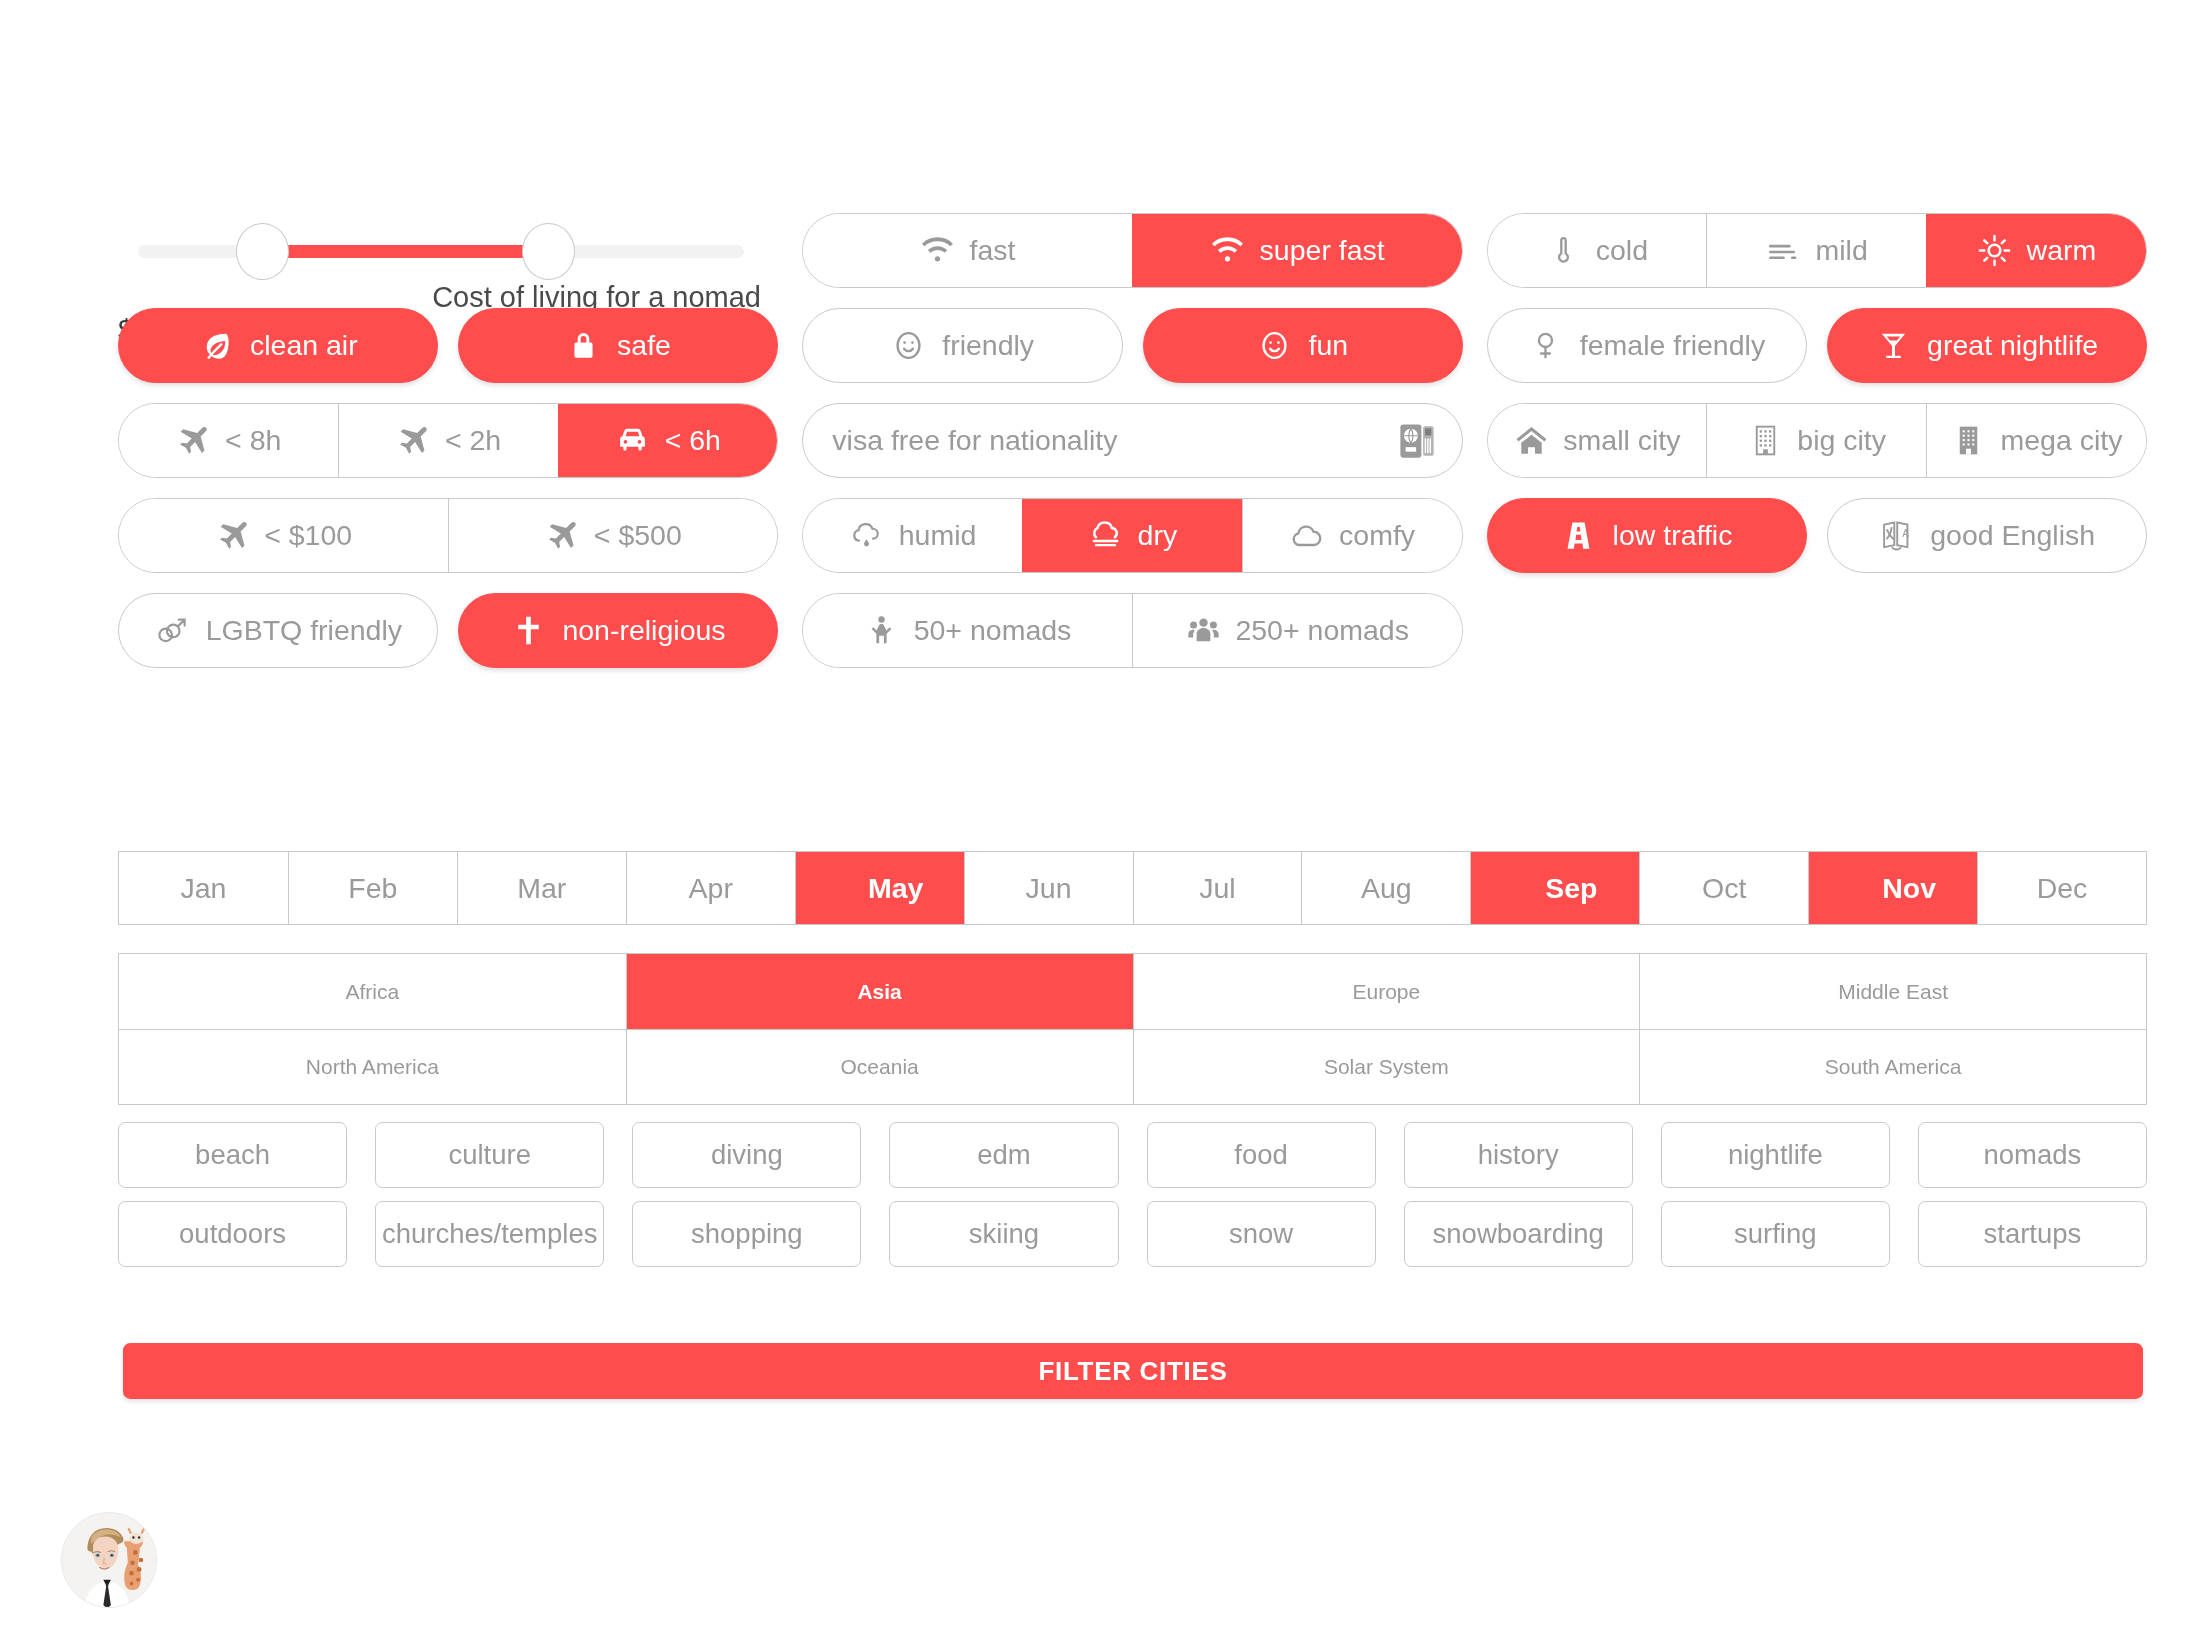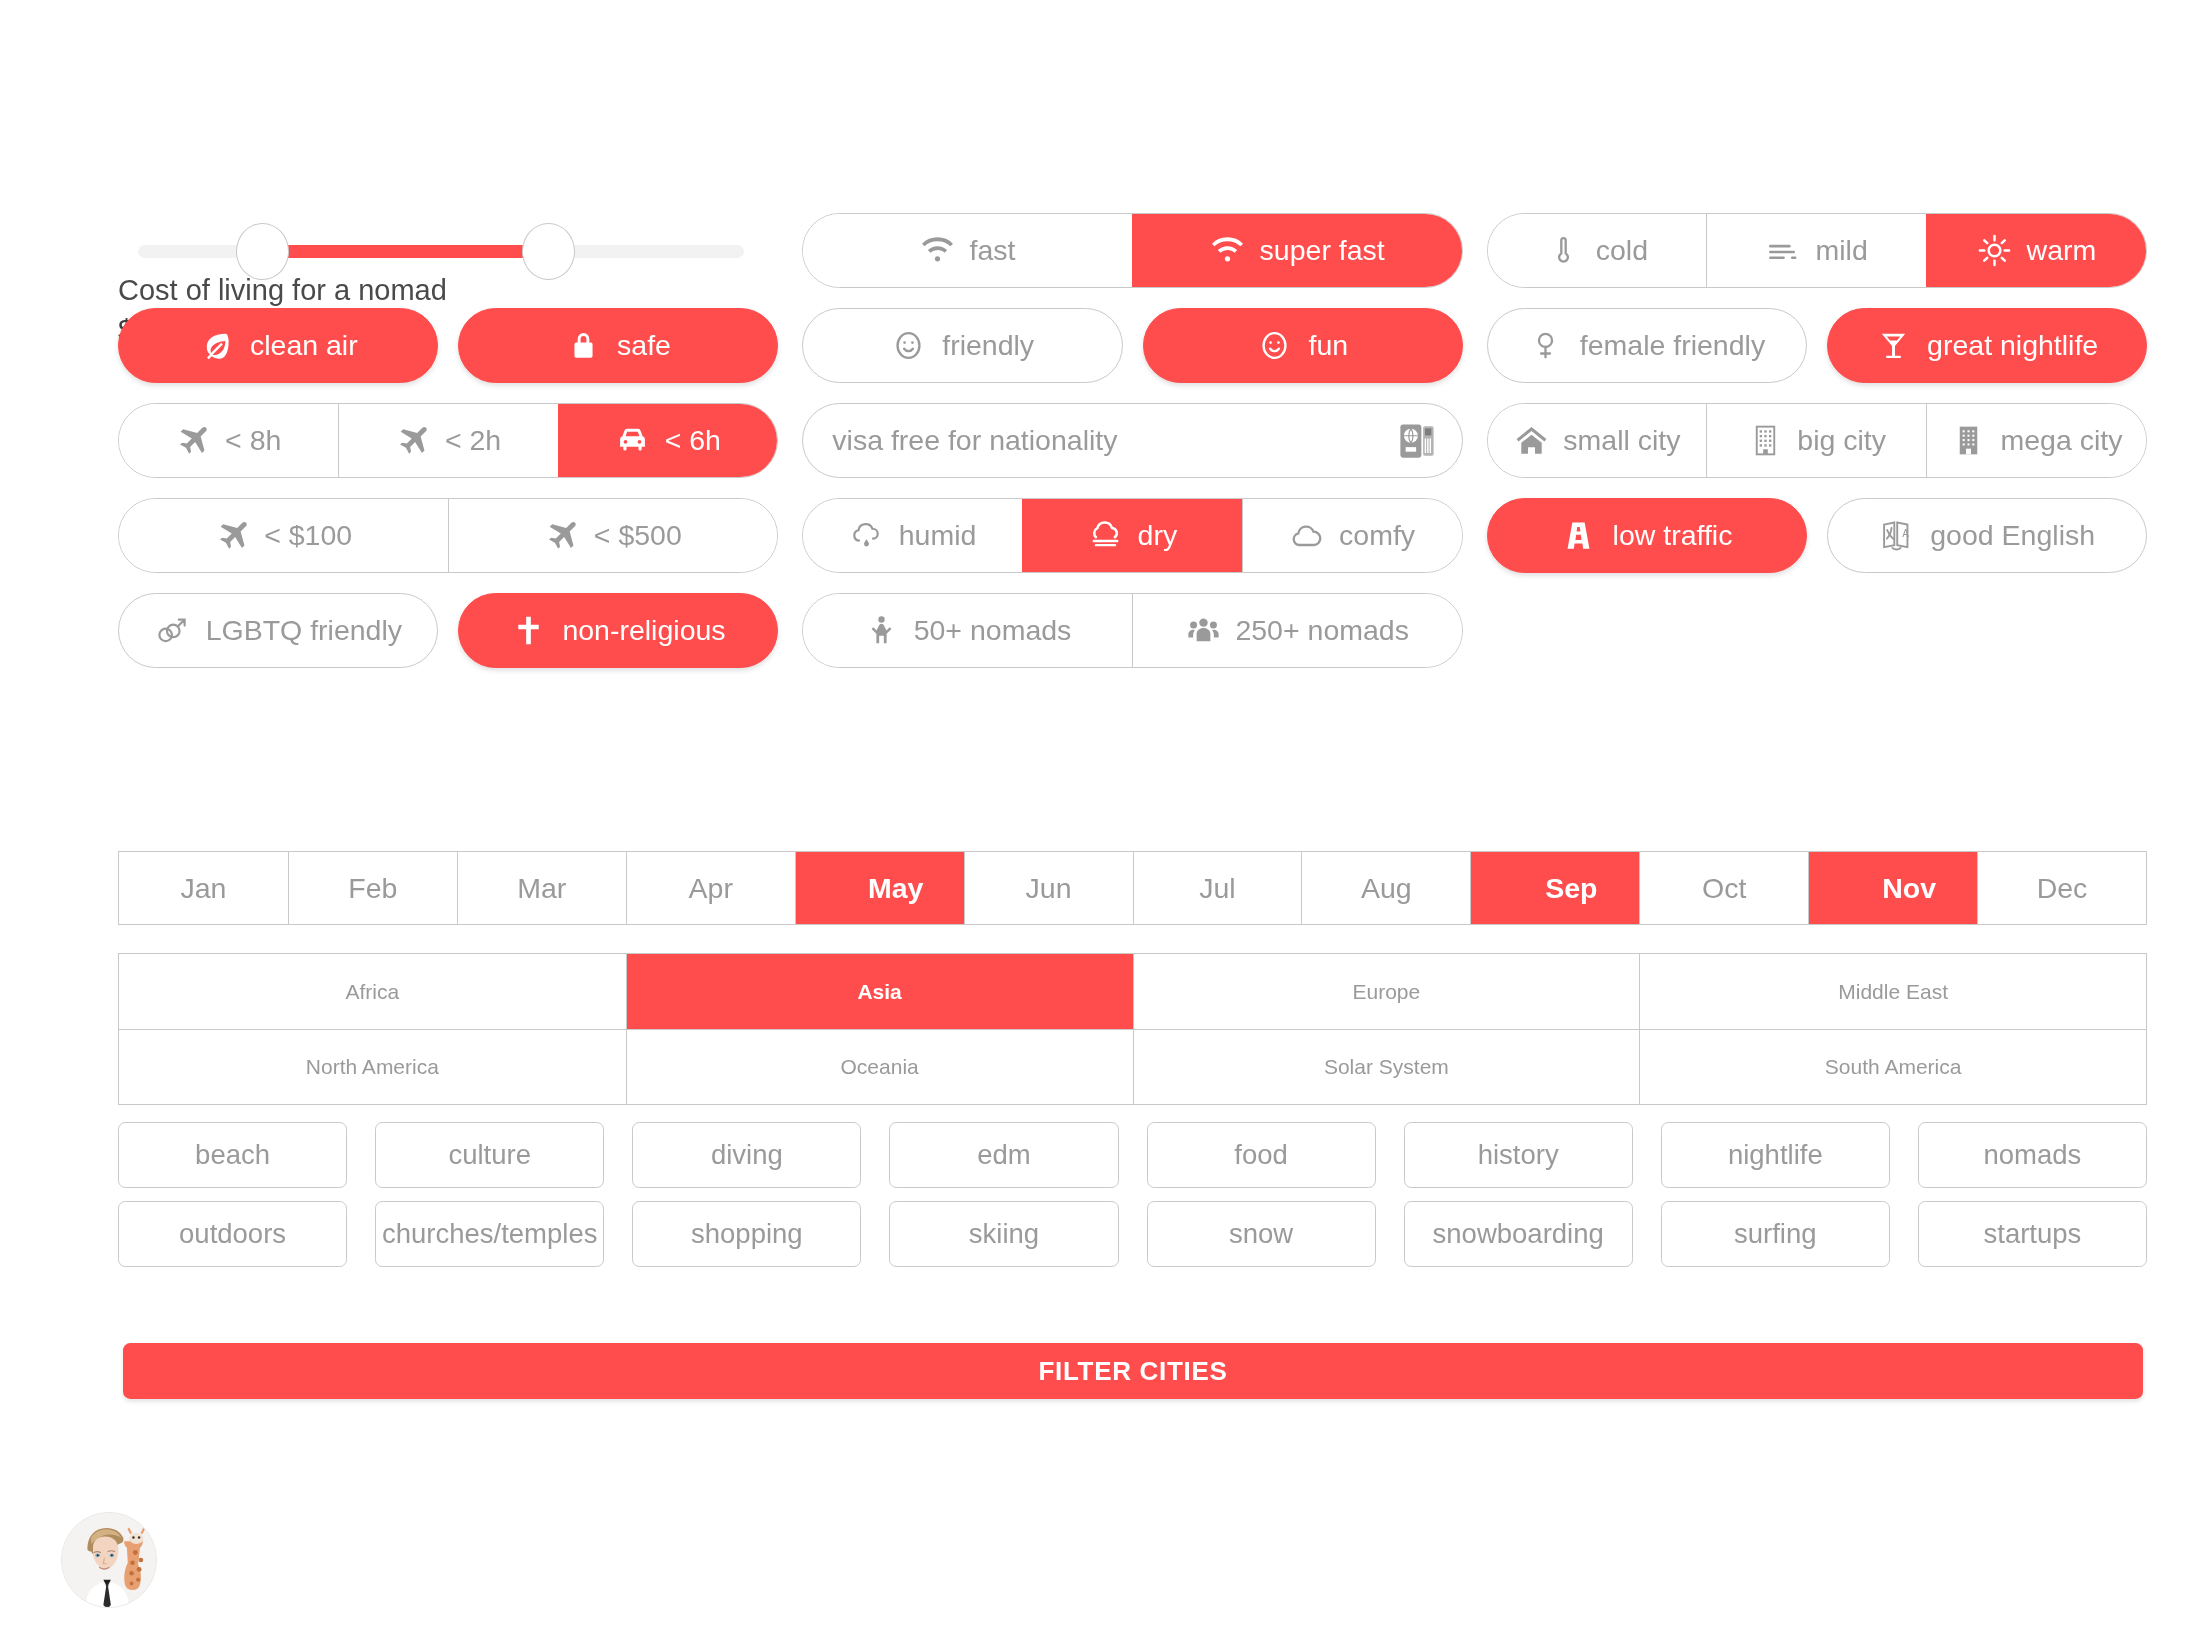--- a/index.html
+++ b/index.html
@@ -94,22 +94,22 @@
     background: var(--red); border-radius: 3.7px;
   }
   .knob {
     position: absolute; top: 5.5px; width: 53px; height: 57px;
     background: #fff; border: 1.8px solid var(--border); border-radius: 50%;
     cursor: pointer;
   }
   .knob.left { left: 118px; }
   .knob.right { left: 404px; }
   .slider-label {
-    position: absolute; left: 0; top: 57px; width: 643px;
-    text-align: left; font-size: 29px; color: #4a4a4a;
+    position: absolute; left: 0; top: 64px; width: 643px;
+    text-align: right; font-size: 29px; color: #4a4a4a;
   }
   .slider-min { position: absolute; left: 0; top: 96px; font-size: 30px; color: #3d3d3d; }
   .slider-max { position: absolute; right: 0; top: 96px; font-size: 30px; color: #3d3d3d; }
 
   
   .visa {
     display: flex; align-items: center; width: 100%;
     border: 1.8px solid var(--border); border-radius: 39px;
     padding: 0 24px 0 29px; background: #fff;
   }

